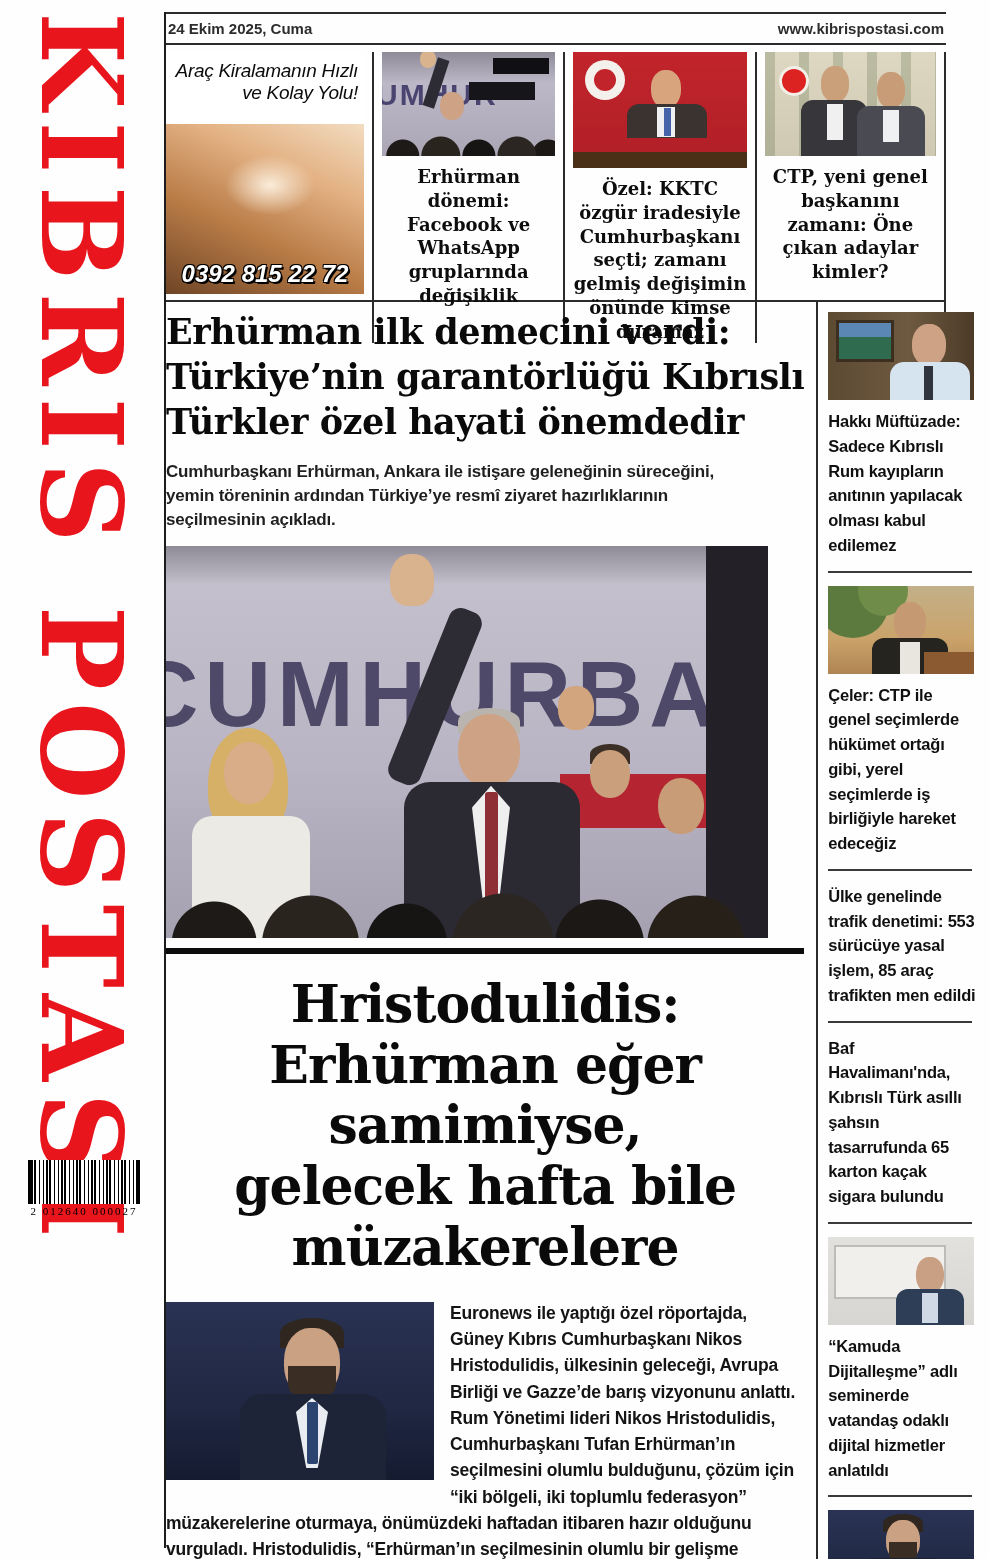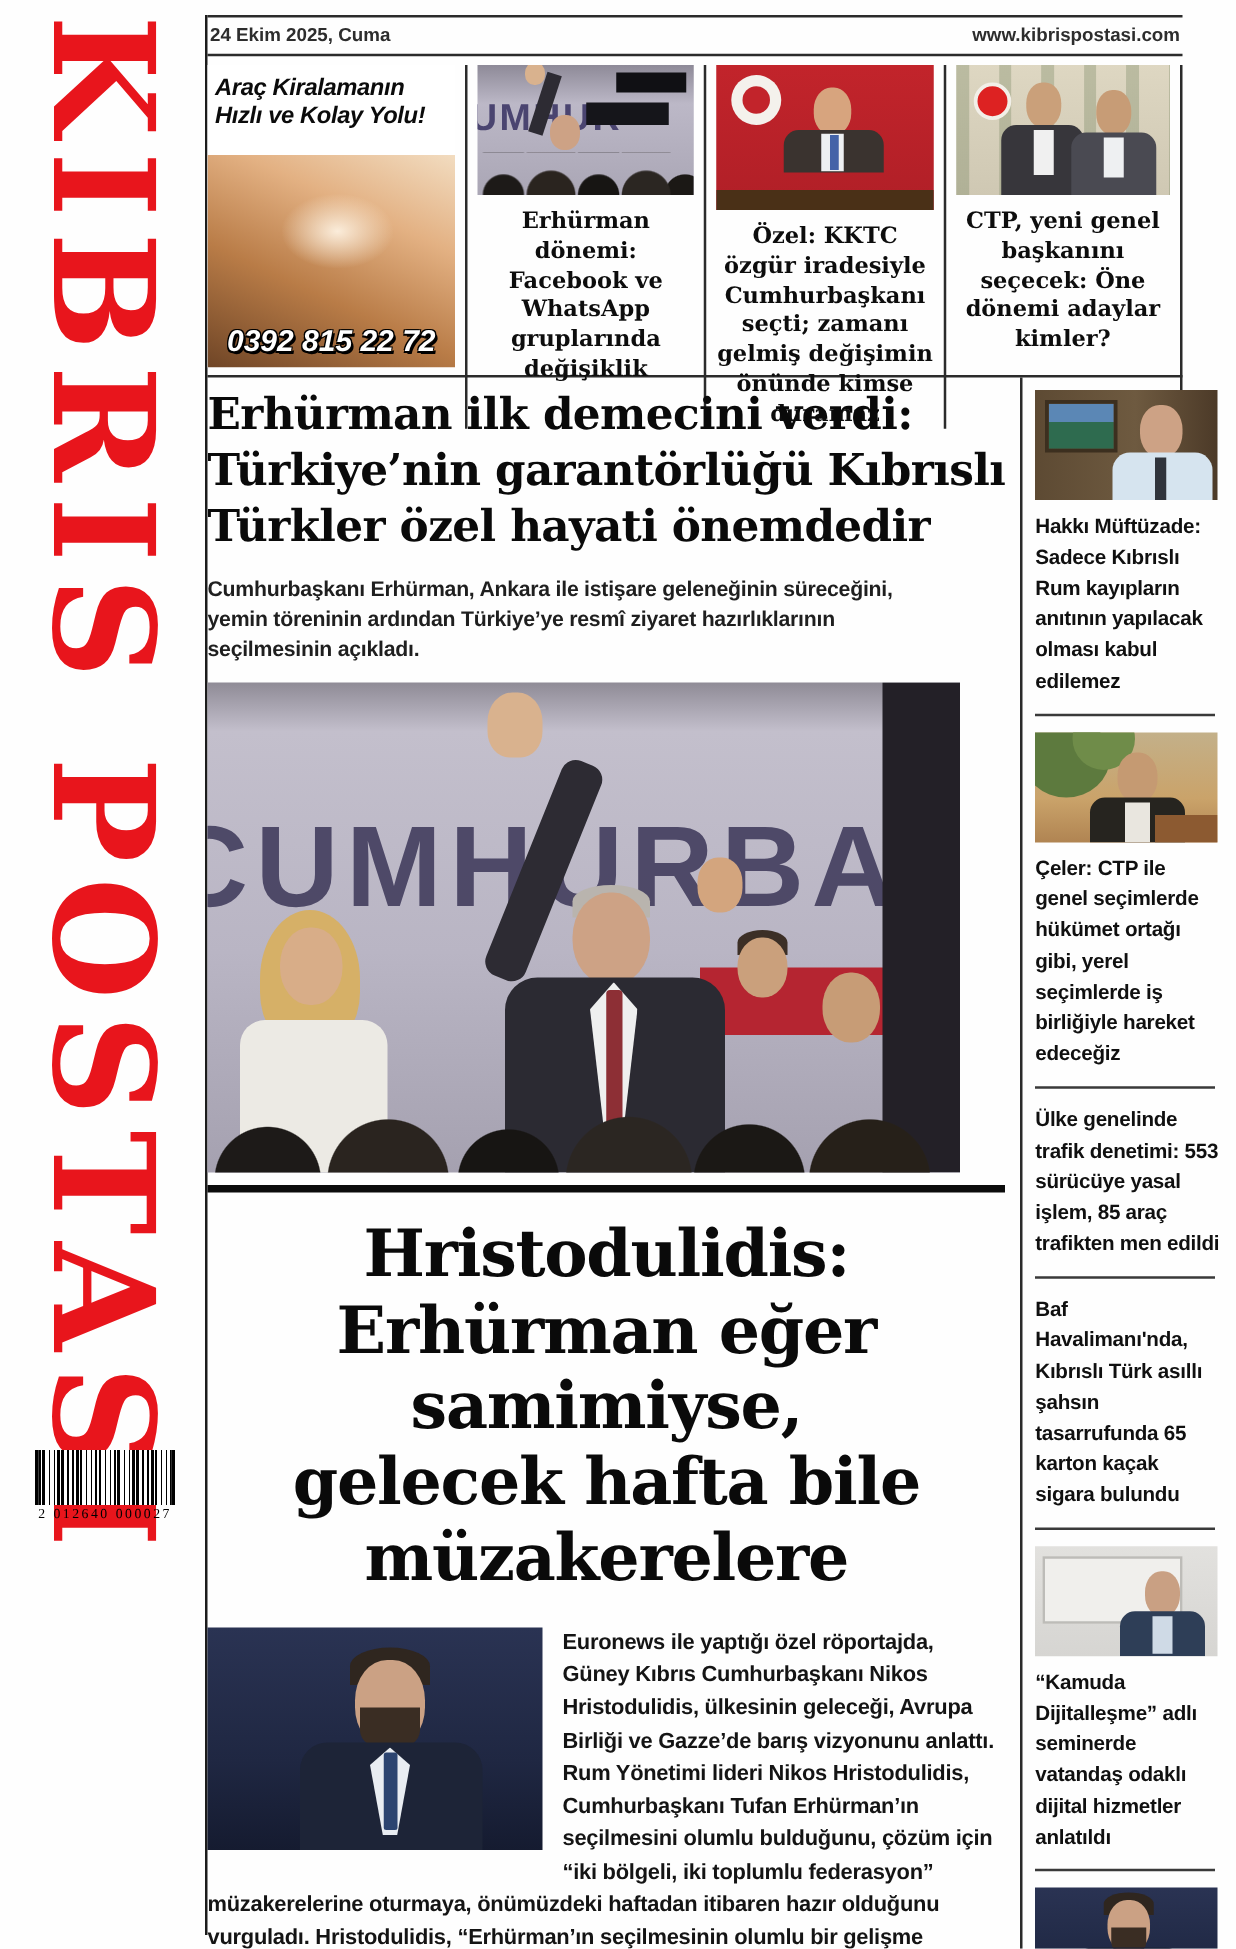--- a/index.html
+++ b/index.html
@@ -31,22 +31,22 @@
   .teaser-row { display:grid; grid-template-columns:206px 1fr 1fr 1fr; margin-top:7px; height:242px; }
   .teaser { border-left:2px solid #2b2b2b; padding:0 8px; }
   .teaser:last-child { border-right:2px solid #2b2b2b; }
   .teaser-title { font-family:"DejaVu Serif", serif; font-weight:bold; font-size:18px;
      line-height:1.32; text-align:center; margin-top:9px; color:#0d0d0d; }
   .tphoto { width:100%; height:104px; position:relative; overflow:hidden; }
 
   
   .ad { width:206px; height:242px; padding-right:8px; }
   .ad-inner { position:relative; width:100%; height:100%; background:#fff; overflow:hidden; }
-  .ad-head { font-style:italic; font-weight:bold; font-size:19px; line-height:1.15;
-     text-align:left; padding:8px 6px 4px; color:#0b0b0b; letter-spacing:-0.3px; }
+  .ad-head { font-style:italic; font-weight:normal; font-size:19px; line-height:1.15;
+     text-align:right; padding:8px 6px 4px; color:#0b0b0b; letter-spacing:-0.3px; }
   .ad-photo { position:absolute; left:0; right:0; top:72px; bottom:0;
      background:linear-gradient(205deg,#f2dcc0 0%,#e3b183 30%,#b97c47 62%,#6f4526 100%); }
   .ad-photo .glow { position:absolute; left:30%; top:18%; width:90px; height:60px; border-radius:50%;
      background:radial-gradient(closest-side, rgba(255,245,230,.9), rgba(255,245,230,0)); }
   .ad-logo { position:absolute; left:50%; transform:translateX(-50%); top:92px; width:104px; height:96px;
      background:rgba(10,10,12,.92); border-radius:10px; text-align:center; color:#e8e8e8; padding-top:6px; }
   .ad-logo .brand-top { font-size:11px; letter-spacing:4px; }
   .ad-logo .glyph { font-family:"DejaVu Sans", sans-serif; font-size:36px; line-height:1.1; color:#f2f2f2; }
   .ad-logo .brand-bottom { font-size:11px; letter-spacing:4px; }
   .ad-phone { position:absolute; left:0; right:0; bottom:6px; text-align:center;
@@ -243,21 +243,21 @@
       <div class="teaser">
         <div class="tphoto ph-duo">
           <div class="logo"></div>
           <div class="d-head1"></div>
           <div class="d-suit1"></div>
           <div class="d-shirt1"></div>
           <div class="d-head2"></div>
           <div class="d-suit2"></div>
           <div class="d-shirt2"></div>
         </div>
-        <div class="teaser-title">CTP, yeni genel başkanını seçecek: Öne dönemi adaylar kimler?</div>
+        <div class="teaser-title">CTP, yeni genel başkanını zamanı: Öne çıkan adaylar kimler?</div>
       </div>
     </div>
 
     <hr class="rule">
 
     <div class="main-grid">
 
       <div class="story-col">
         <div class="lead-headline">
           <div>Erhürman ilk demecini verdi:</div>

